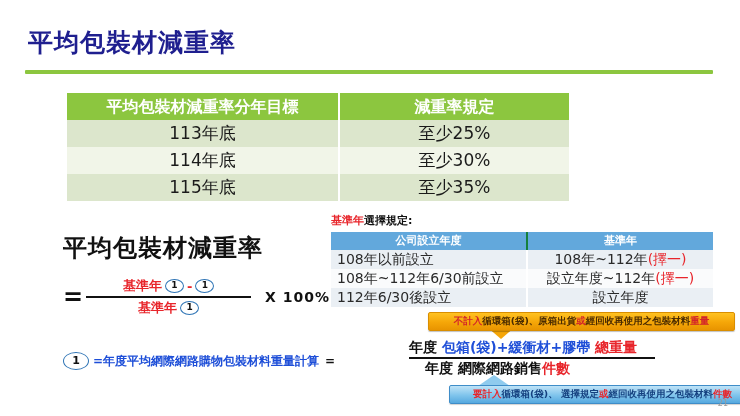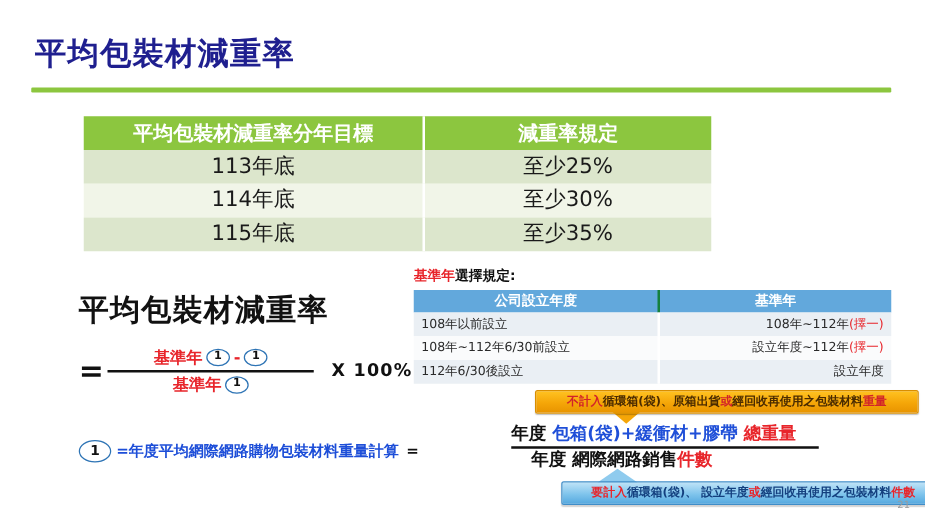--- a/index.html
+++ b/index.html
@@ -109,26 +109,26 @@
   }
   .blue-table th{
     background:#62A8DC;color:#ffffff;
     font-size:11px;font-weight:bold;
     height:18px;line-height:18px;padding:0;
     text-align:center;
     border-right:2px solid #15803d;
   }
   .blue-table th:last-child{border-right:none;}
   .blue-table td{
-    font-size:10px;color:#2a2a2a;
+    font-size:14px;color:#2a2a2a;
     height:19px;line-height:19px;padding:0 6px;
     border-right:2px solid #ffffff;
     white-space:nowrap;
   }
-  .blue-table td:last-child{border-right:none;text-align:right;}
+  .blue-table td:last-child{border-right:none;text-align:center;}
   .blue-table tr.r-a td{background:#EAEFF4;}
   .blue-table tr.r-b td{background:#FAFBFC;}
   .bt-c1{width:196px;}
   .bt-c2{width:186px;}
   .pick{color:#E8252B;}
 
   
   .def-line{
     position:absolute;left:63px;top:352px;
     display:flex;align-items:center;white-space:nowrap;
@@ -323,21 +323,21 @@
     <span class="bbar"></span>
     <span class="bden">
       <span class="t-black">年度</span>
       <span class="t-black">網際網路銷售</span><span class="t-red">件數</span>
     </span>
   </div>
 
   <div class="blue-tail"></div>
   <div class="blue-banner">
     <span class="bb-red">要計入</span>
-      <span class="bb-blue">循環箱(袋)、 設立年度</span>
+      <span class="bb-blue">循環箱(袋)、 選擇規定</span>
       <span class="bb-red">或</span>
       <span class="bb-blue">經回收再使用之包裝材料</span>
       <span class="bb-red">件數</span>
   </div>
 
   <div class="page-no">21</div>
 
 </div>
 
 </body></html>

